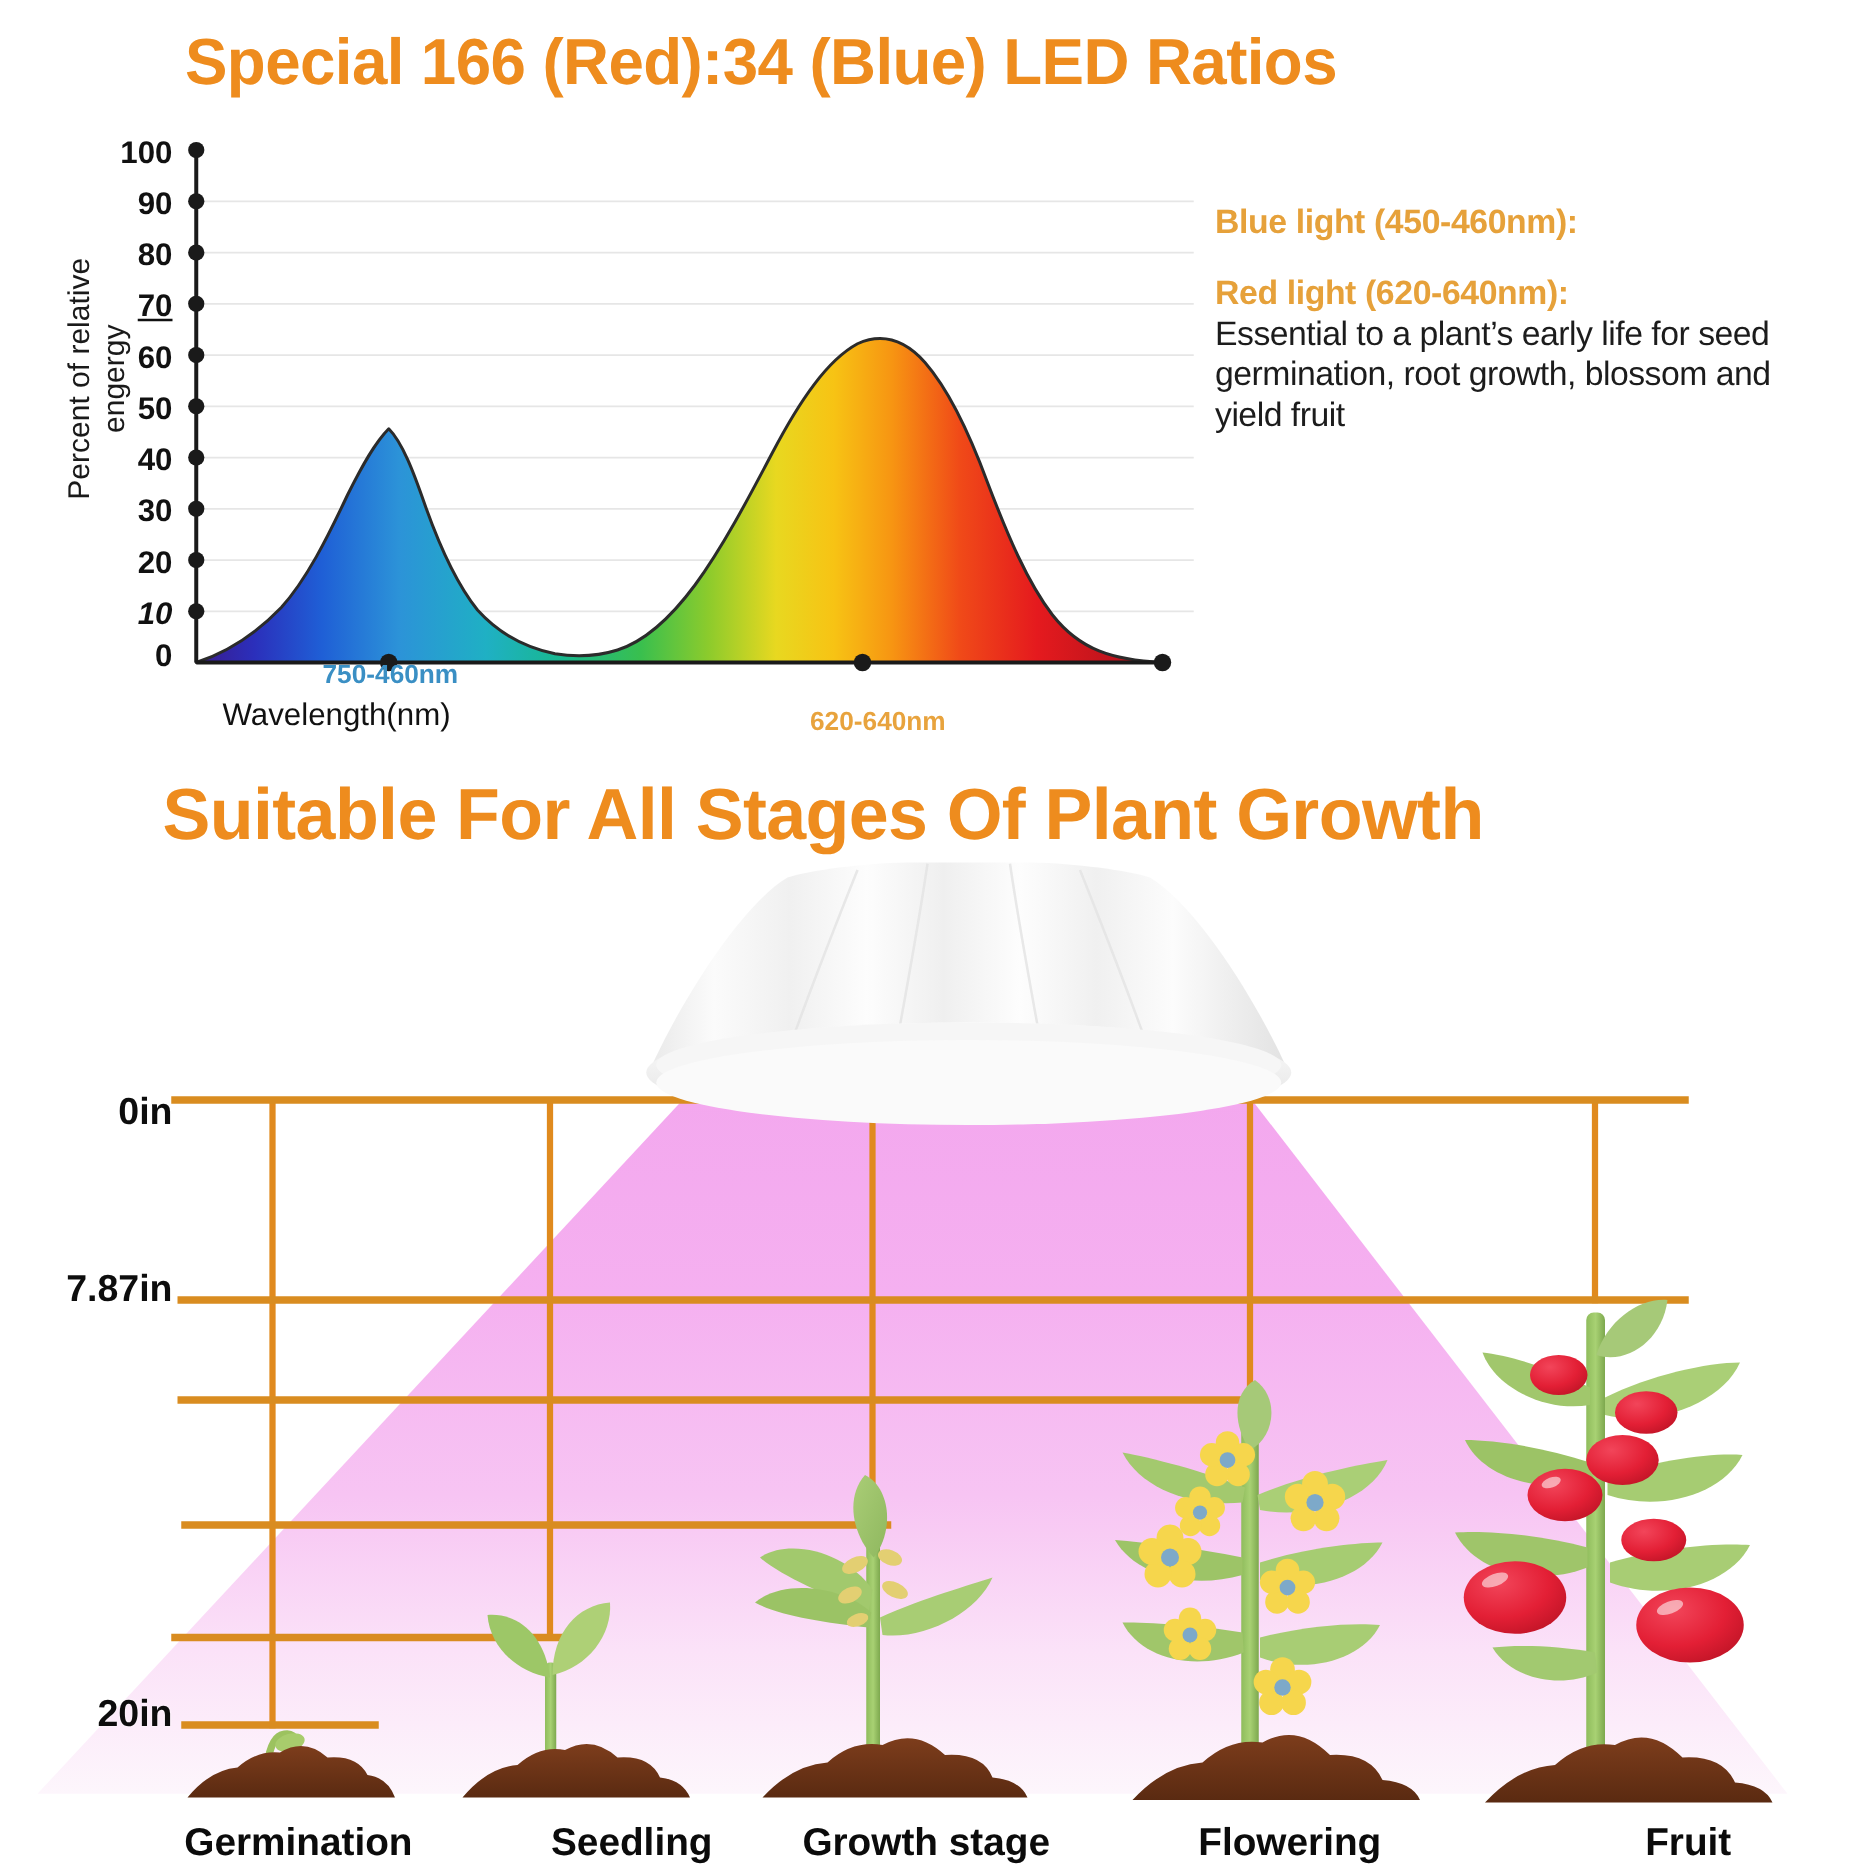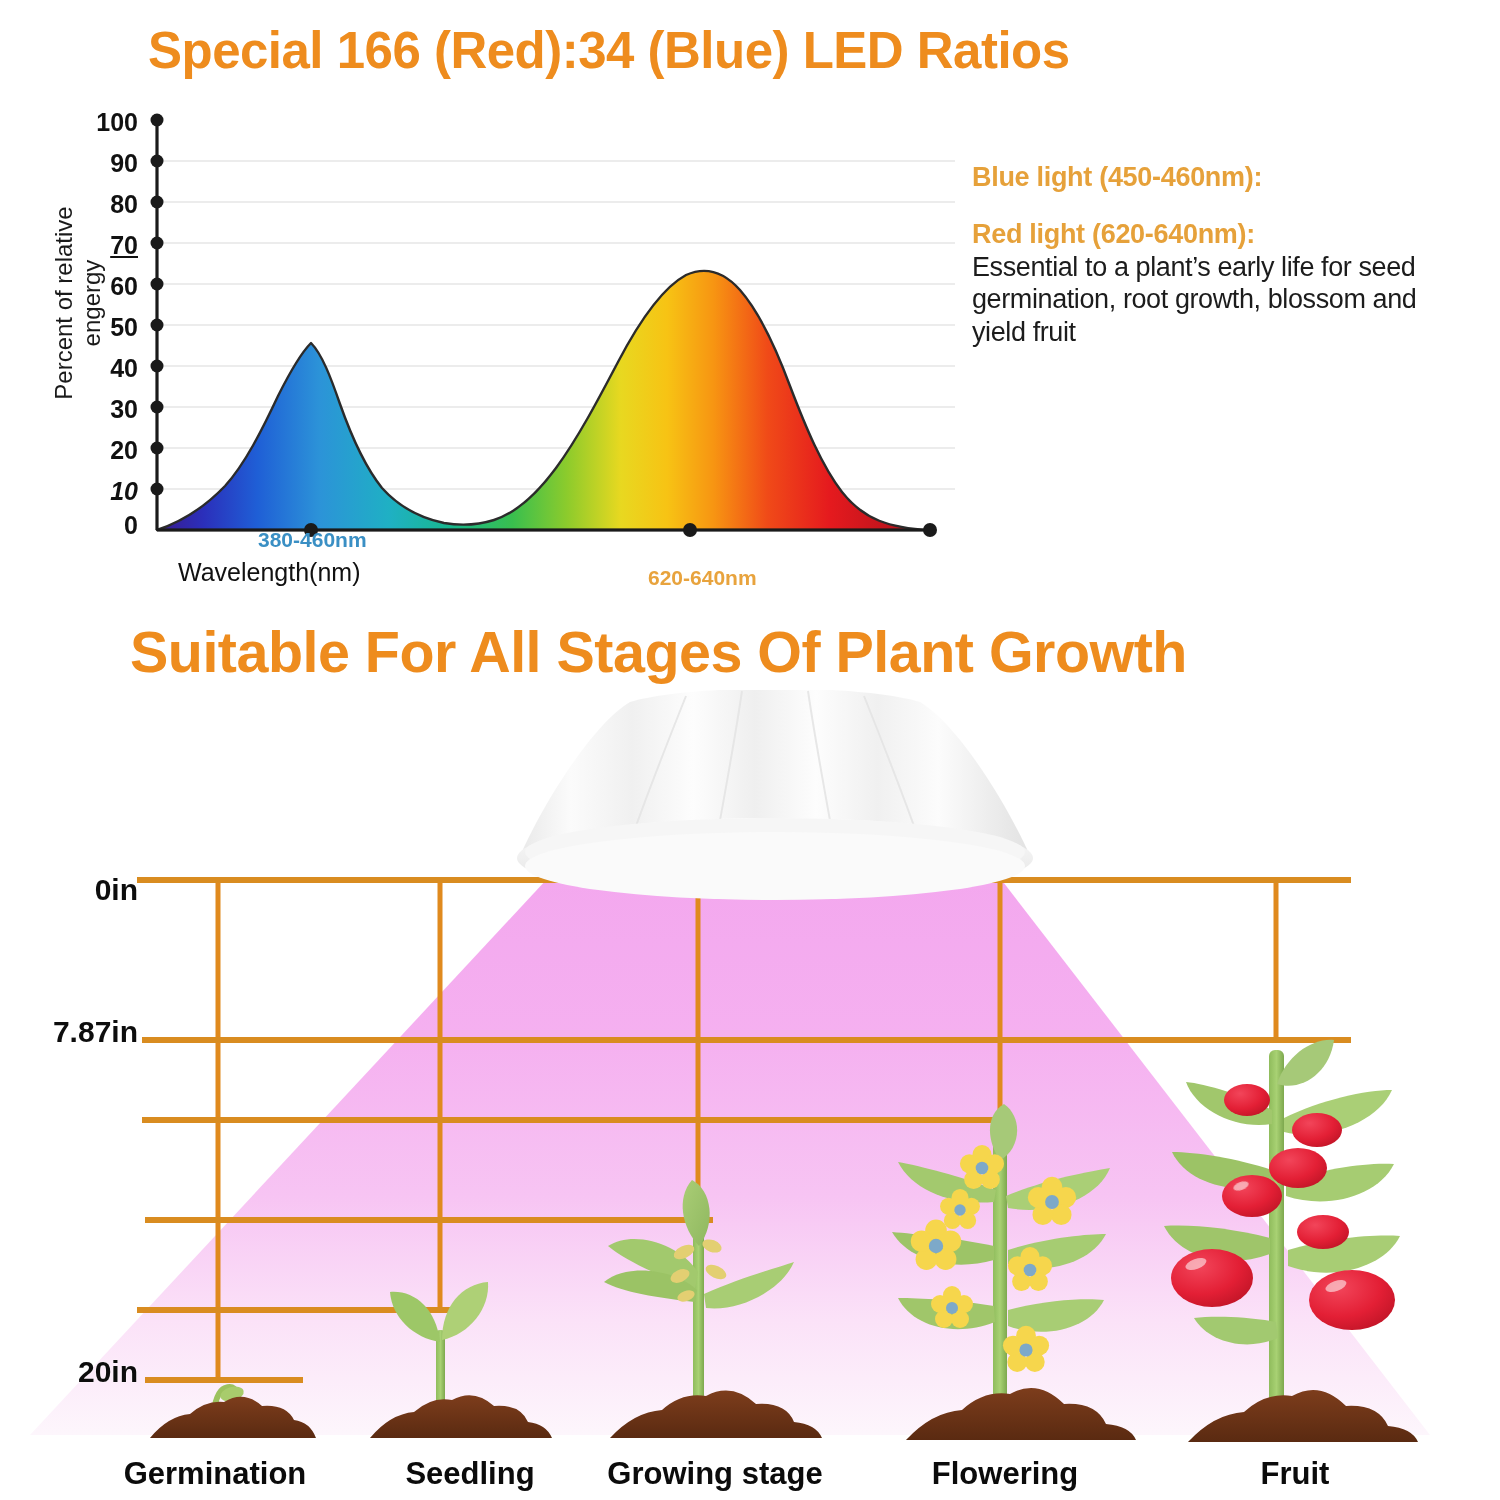--- a/index.html
+++ b/index.html
@@ -105,21 +105,21 @@
   #dist-0    { left: 28px; top: 183px; width: 110px; }
   #dist-787  { left: 8px; top: 325px; width: 130px; }
   #dist-20   { left: 28px; top: 665px; width: 110px; }
 
   
   .stage-label {
     position: absolute;
     font-size: 31px;
     font-weight: bold;
     color: #0b0b0b;
-    text-align: center;
+    text-align: right;
     white-space: nowrap;
     z-index: 30;
     text-shadow: 0 0 2px #fff;
   }
   #st-0 { left: 100px; top: 766px; width: 230px; }
   #st-1 { left: 370px; top: 766px; width: 200px; }
   #st-2 { left: 590px; top: 766px; width: 250px; }
   #st-3 { left: 905px; top: 766px; width: 200px; }
   #st-4 { left: 1205px; top: 766px; width: 180px; }
 </style>
@@ -211,21 +211,21 @@
         <circle cx="157" cy="389" r="6.5"></circle>
       </g>
 
       <g fill="#1a1a1a">
         <circle cx="311" cy="430" r="7"></circle>
         <circle cx="690" cy="430" r="7"></circle>
         <circle cx="930" cy="430" r="7"></circle>
       </g>
     </svg>
 
-    <div class="peak-label" id="peak-blue">380-460nm</div>
+    <div class="peak-label" id="peak-blue">750-460nm</div>
     <div class="peak-label" id="peak-red">620-640nm</div>
 
     <div class="xaxis-title">Wavelength(nm)</div>
   </div>
 
   <div id="info">
     <div>
       <div class="info-head">Blue light (450-460nm):</div>
     </div>
     <div id="info-red-block">
@@ -465,18 +465,18 @@
       <ellipse cx="285" cy="162" rx="250" ry="34" fill="#f6f6f6"></ellipse>
       <ellipse cx="285" cy="176" rx="250" ry="34" fill="#fafafa"></ellipse>
     </svg>
 
     <div class="dist-label" id="dist-0">0in</div>
     <div class="dist-label" id="dist-787">7.87in</div>
     <div class="dist-label" id="dist-20">20in</div>
 
     <div class="stage-label" id="st-0">Germination</div>
     <div class="stage-label" id="st-1">Seedling</div>
-    <div class="stage-label" id="st-2">Growing stage</div>
+    <div class="stage-label" id="st-2">Growth stage</div>
     <div class="stage-label" id="st-3">Flowering</div>
     <div class="stage-label" id="st-4">Fruit</div>
   </div>
 
 </div>
 
 </body></html>

